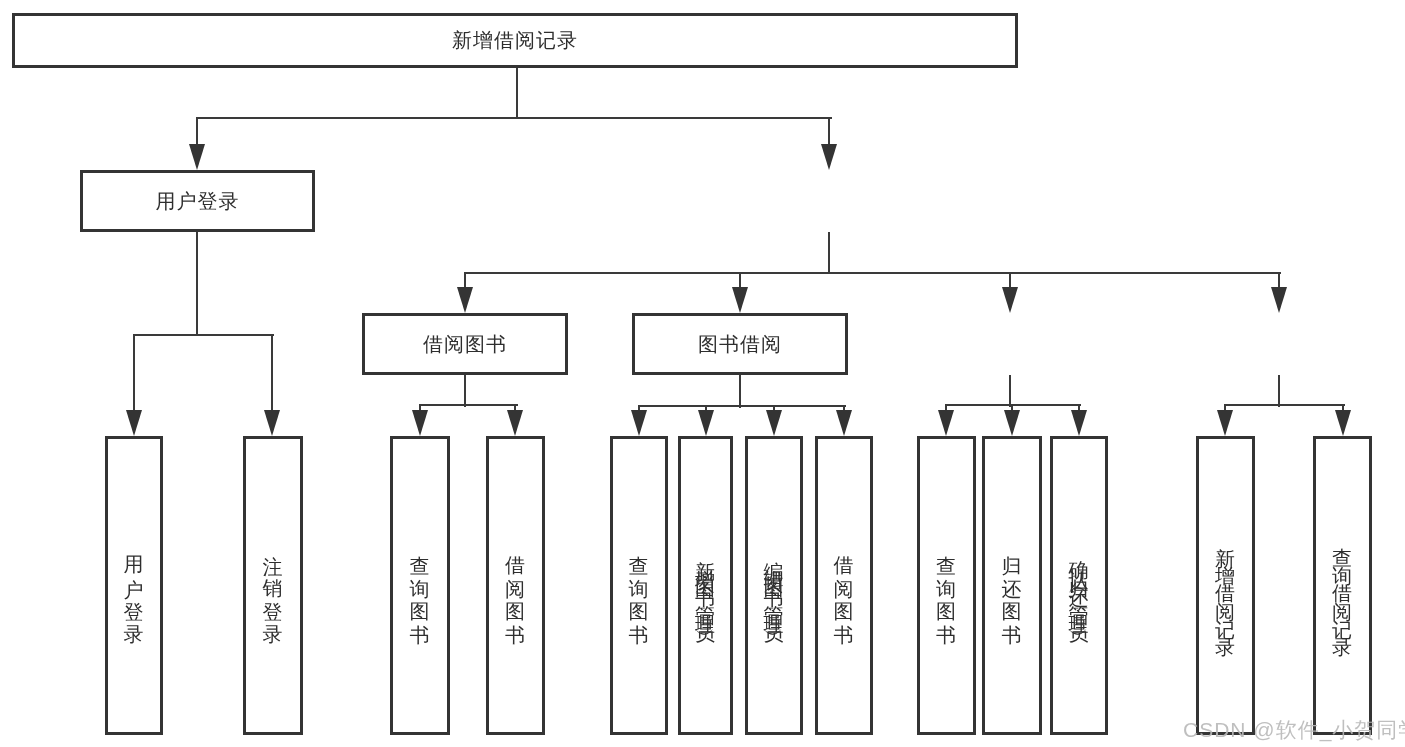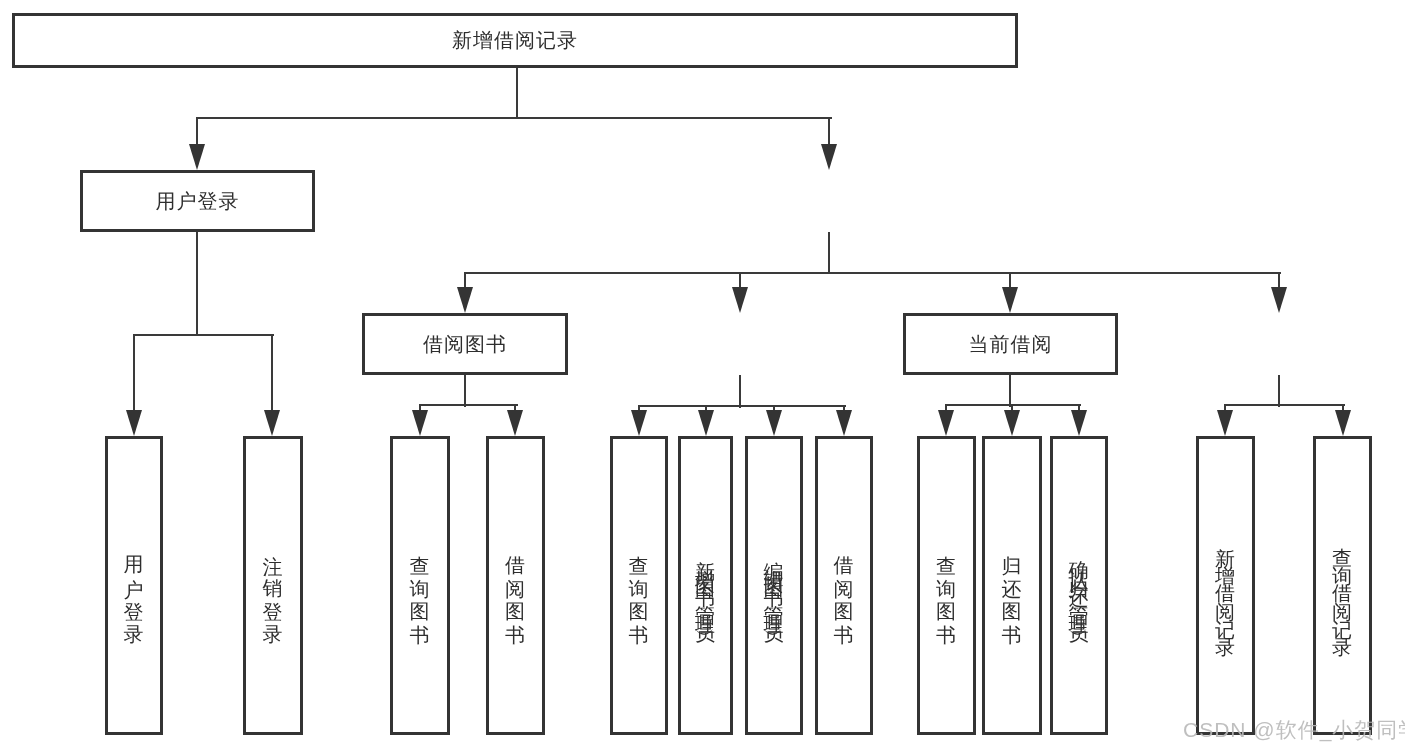--- a/index.html
+++ b/index.html
@@ -65,22 +65,22 @@
     <span class="hlabel">新增借阅记录</span>
   </div>
 
   <div class="node" style="left:80px;top:170px;width:235px;height:62px;">
     <span class="hlabel">用户登录</span>
   </div>
 
   <div class="node" style="left:362px;top:313px;width:206px;height:62px;">
     <span class="hlabel">借阅图书</span>
   </div>
-  <div class="node" style="left:903px;top:313px;width:215px;height:62px;">
-    <span class="hlabel">当前借阅</span>
+  <div class="node" style="left:632px;top:313px;width:216px;height:62px;">
+    <span class="hlabel">图书借阅</span>
   </div>
 
   <div class="node" style="left:105px;top:436px;width:58px;height:299px;">
     <span class="vlabel" style="letter-spacing: 1.15em;">用户登录</span>
   </div>
   <div class="node" style="left:243px;top:436px;width:60px;height:299px;">
     <span class="vlabel" style="letter-spacing: 1.15em;">注销登录</span>
   </div>
 
   <div class="node" style="left:390px;top:436px;width:60px;height:299px;">

